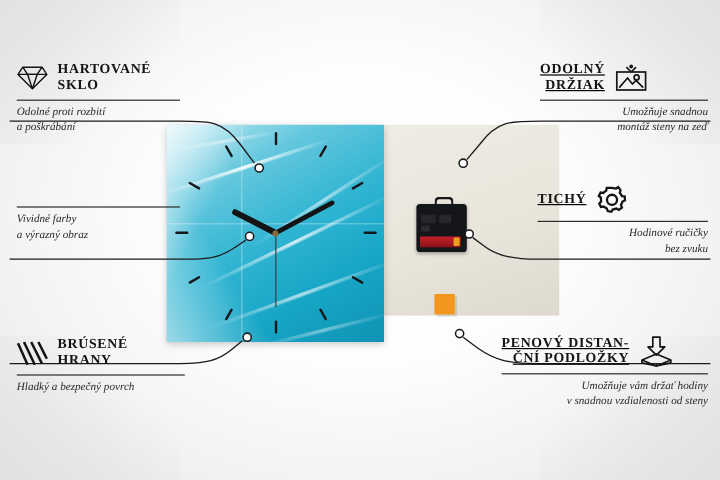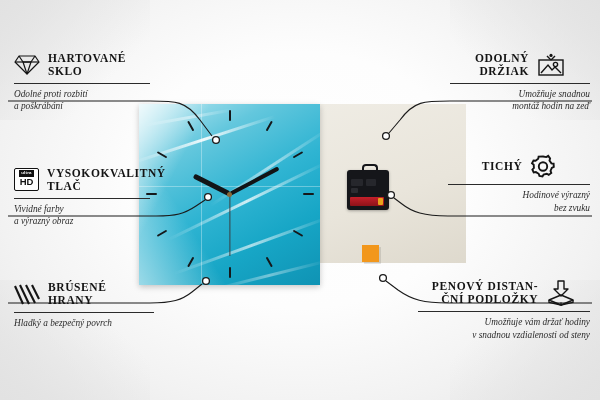--- a/index.html
+++ b/index.html
@@ -13,21 +13,21 @@
   .c-tr{top:0;right:0;background:linear-gradient(225deg,#e2e2e2 0%,rgba(226,226,226,0) 70%);}
   .c-bl{bottom:0;left:0;background:linear-gradient(45deg,#e2e2e2 0%,rgba(226,226,226,0) 70%);}
   .c-br{bottom:0;right:0;background:linear-gradient(315deg,#e2e2e2 0%,rgba(226,226,226,0) 70%);}
 
   .lines{position:absolute;inset:0;width:600px;height:400px;}
 
   
   .feat{position:absolute;}
   .feat .head{display:flex;align-items:center;gap:8px;}
   .feat.left .head{justify-content:flex-start;}
-  .feat.right .head{justify-content:center;}
+  .feat.right .head{justify-content:flex-start;text-decoration:underline;}
   .titles{display:flex;flex-direction:column;line-height:1.12;}
   .feat .t{font-size:11.5px;font-weight:bold;letter-spacing:.6px;color:#141414;
            text-transform:uppercase;white-space:nowrap;}
   .feat.right .t{text-align:right;}
   .rule{height:1px;background:#2b2b2b;margin:5px 0 4px 0;}
   .desc{font-size:9.3px;color:#2a2a2a;line-height:1.35;white-space:pre-line;font-style:italic;}
   .feat.right .desc{text-align:right;}
 
   .ic{flex:0 0 auto;display:block;}
 
@@ -164,30 +164,20 @@
         <span class="t">HARTOVANÉ</span>
         <span class="t">SKLO</span>
       </div>
     </div>
     <div class="rule"></div>
     <div class="desc">Odolné proti rozbití
 a poškrábání</div>
   </div>
 
   <div class="feat left" style="left:14px;top:167px;width:136px;">
-    <div class="head">
-      <div class="hdbox ic">
-        <span class="u">ultra</span>
-        <span class="h">HD</span>
-      </div>
-      <div class="titles">
-        <span class="t">VYSOKOKVALITNÝ</span>
-        <span class="t">TLAČ</span>
-      </div>
-    </div>
     <div class="rule"></div>
     <div class="desc">Vividné farby
 a výrazný obraz</div>
   </div>
 
   <div class="feat left" style="left:14px;top:281px;width:140px;">
     <div class="head">
       <svg class="ic" width="26" height="22" viewBox="0 0 26 22">
         <g stroke="#141414" stroke-width="2.1">
           <path d="M1,3 L9,21"></path>
@@ -216,37 +206,37 @@
           <rect x="2" y="7" width="24" height="15"></rect>
           <path d="M14,7 L10,3 M14,7 L18,3"></path>
           <path d="M4,20 L11,12 L15,17 L18,14 L24,20"></path>
           <circle cx="18.5" cy="11.5" r="2.1"></circle>
         </g>
         <circle cx="14" cy="2.4" r="1.6" fill="#141414"></circle>
       </svg>
     </div>
     <div class="rule"></div>
     <div class="desc">Umožňuje snadnou
-montáž hodin na zeď</div>
+montáž steny na zeď</div>
   </div>
 
   <div class="feat right" style="right:10px;top:154px;width:142px;">
     <div class="head">
       <div class="titles">
         <span class="t">TICHÝ</span>
       </div>
       <svg class="ic" width="26" height="25" viewBox="0 0 26 25">
         <g fill="none" stroke="#141414" stroke-width="1.9">
           <path d="M13,2.5 l3.3,.6 1.9-1.2 1.9,2.6 -.6,2.1 1.9,2.8 2.2,.3 .2,3.2 -2,1 -1.3,3 .8,2.1 -2.6,1.9 -1.9-1.1 -3.2,.8 -1.1,1.9 -3.1-.6 -.7-2.1 -2.8-1.7 -2.2,.4 -1.3-2.9 1.5-1.6 -.2-3.3 -1.7-1.4 1.5-2.8 2.1,.3 2.6-2 .4-2.2z"></path>
           <circle cx="13" cy="12.5" r="4.2"></circle>
         </g>
       </svg>
     </div>
     <div class="rule"></div>
-    <div class="desc">Hodinové výrazný
+    <div class="desc">Hodinové ručičky
 bez zvuku</div>
   </div>
 
   <div class="feat right" style="right:10px;top:280px;width:172px;">
     <div class="head">
       <div class="titles">
         <span class="t">PENOVÝ DISTAN-</span>
         <span class="t">ČNÍ PODLOŽKY</span>
       </div>
       <svg class="ic" width="30" height="26" viewBox="0 0 30 26">

